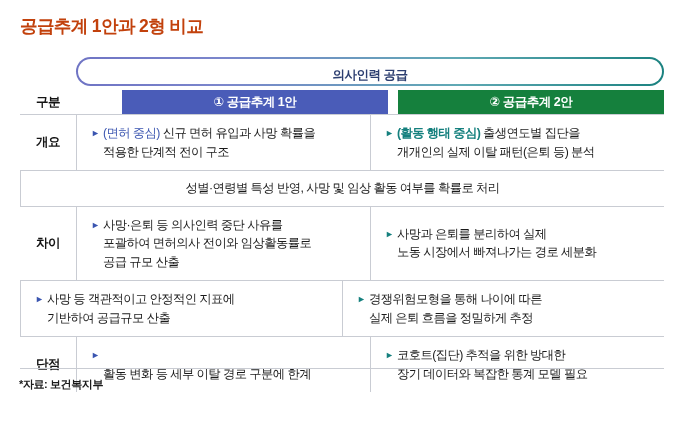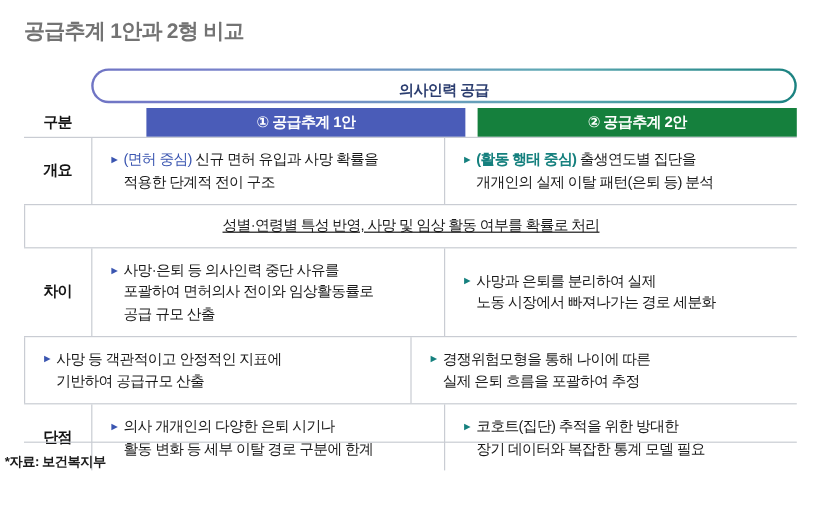--- a/index.html
+++ b/index.html
@@ -24,21 +24,21 @@
   }
 
   
   .title {
     position: absolute;
     left: 20px;
     top: 14px;
     font-size: 17.5px;
     font-weight: bold;
     letter-spacing: -0.6px;
-    color: #737373;
+    color: #c2410c;
     white-space: nowrap;
   }
 
   
   .pill-wrap {
     position: absolute;
     left: 76px;
     top: 57px;
     width: 588px;
     height: 29px;
@@ -160,40 +160,39 @@
   .hl-blue { color: #3a55b0; }
   .hl-teal { color: #15807e; font-weight: bold; }
 
   .common-cell {
     flex: 1 1 0;
     display: flex;
     align-items: flex-start;
     justify-content: center;
     padding: 8px 10px;
     box-sizing: border-box;
-    text-decoration: underline;
   }
   .common-cell .txt {
     text-align: center;
   }
 
   
   .table-bottom-rule {
     position: absolute;
     left: 20px;
     top: 368px;
     width: 644px;
     height: 1px;
     background: #c9ccd3;
   }
 
   
   .source {
     position: absolute;
-    left: 4px;
+    left: 19px;
     top: 377px;
     font-size: 11px;
     font-weight: bold;
     letter-spacing: -0.4px;
     color: #1a1a1a;
   }
 </style>
 </head>
 <body>
 
@@ -265,32 +264,32 @@
       <div class="col-cell">
         <div class="bullet-block">
           <span class="bullet blue">►</span>
           <span class="txt"><span>사망 등 객관적이고 안정적인 지표에</span><br><span>기반하여 공급규모 산출</span></span>
         </div>
       </div>
       <div class="divider-v"></div>
       <div class="col-cell">
         <div class="bullet-block">
           <span class="bullet teal">►</span>
-          <span class="txt"><span>경쟁위험모형을 통해 나이에 따른</span><br><span>실제 은퇴 흐름을 포괄하여 추정</span></span>
+          <span class="txt"><span>경쟁위험모형을 통해 나이에 따른</span><br><span>실제 은퇴 흐름을 정밀하게 추정</span></span>
         </div>
       </div>
     </div>
 
     <div class="row">
       <div class="col-label">단점</div>
       <div class="divider-left"></div>
       <div class="col-cell">
         <div class="bullet-block">
           <span class="bullet blue">►</span>
-          <span class="txt"><span>의사 개개인의 다양한 은퇴 시기나</span><br><span>활동 변화 등 세부 이탈 경로 구분에 한계</span></span>
+          <span class="txt"><br><span>활동 변화 등 세부 이탈 경로 구분에 한계</span></span>
         </div>
       </div>
       <div class="divider-v"></div>
       <div class="col-cell">
         <div class="bullet-block">
           <span class="bullet teal">►</span>
           <span class="txt"><span>코호트(집단) 추적을 위한 방대한</span><br><span>장기 데이터와 복잡한 통계 모델 필요</span></span>
         </div>
       </div>
     </div>

